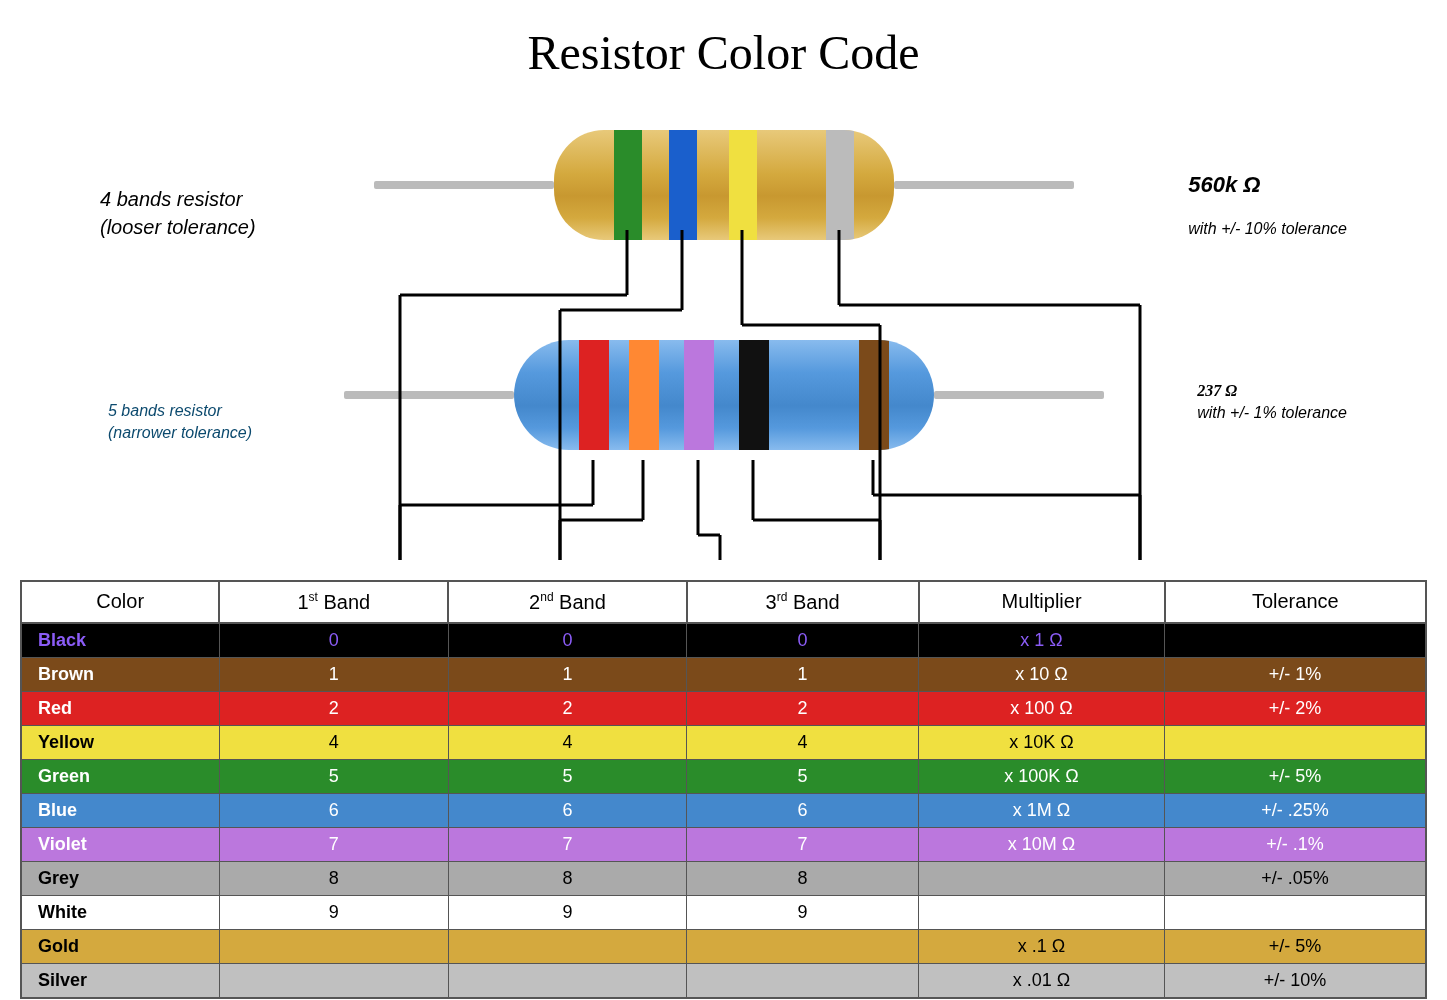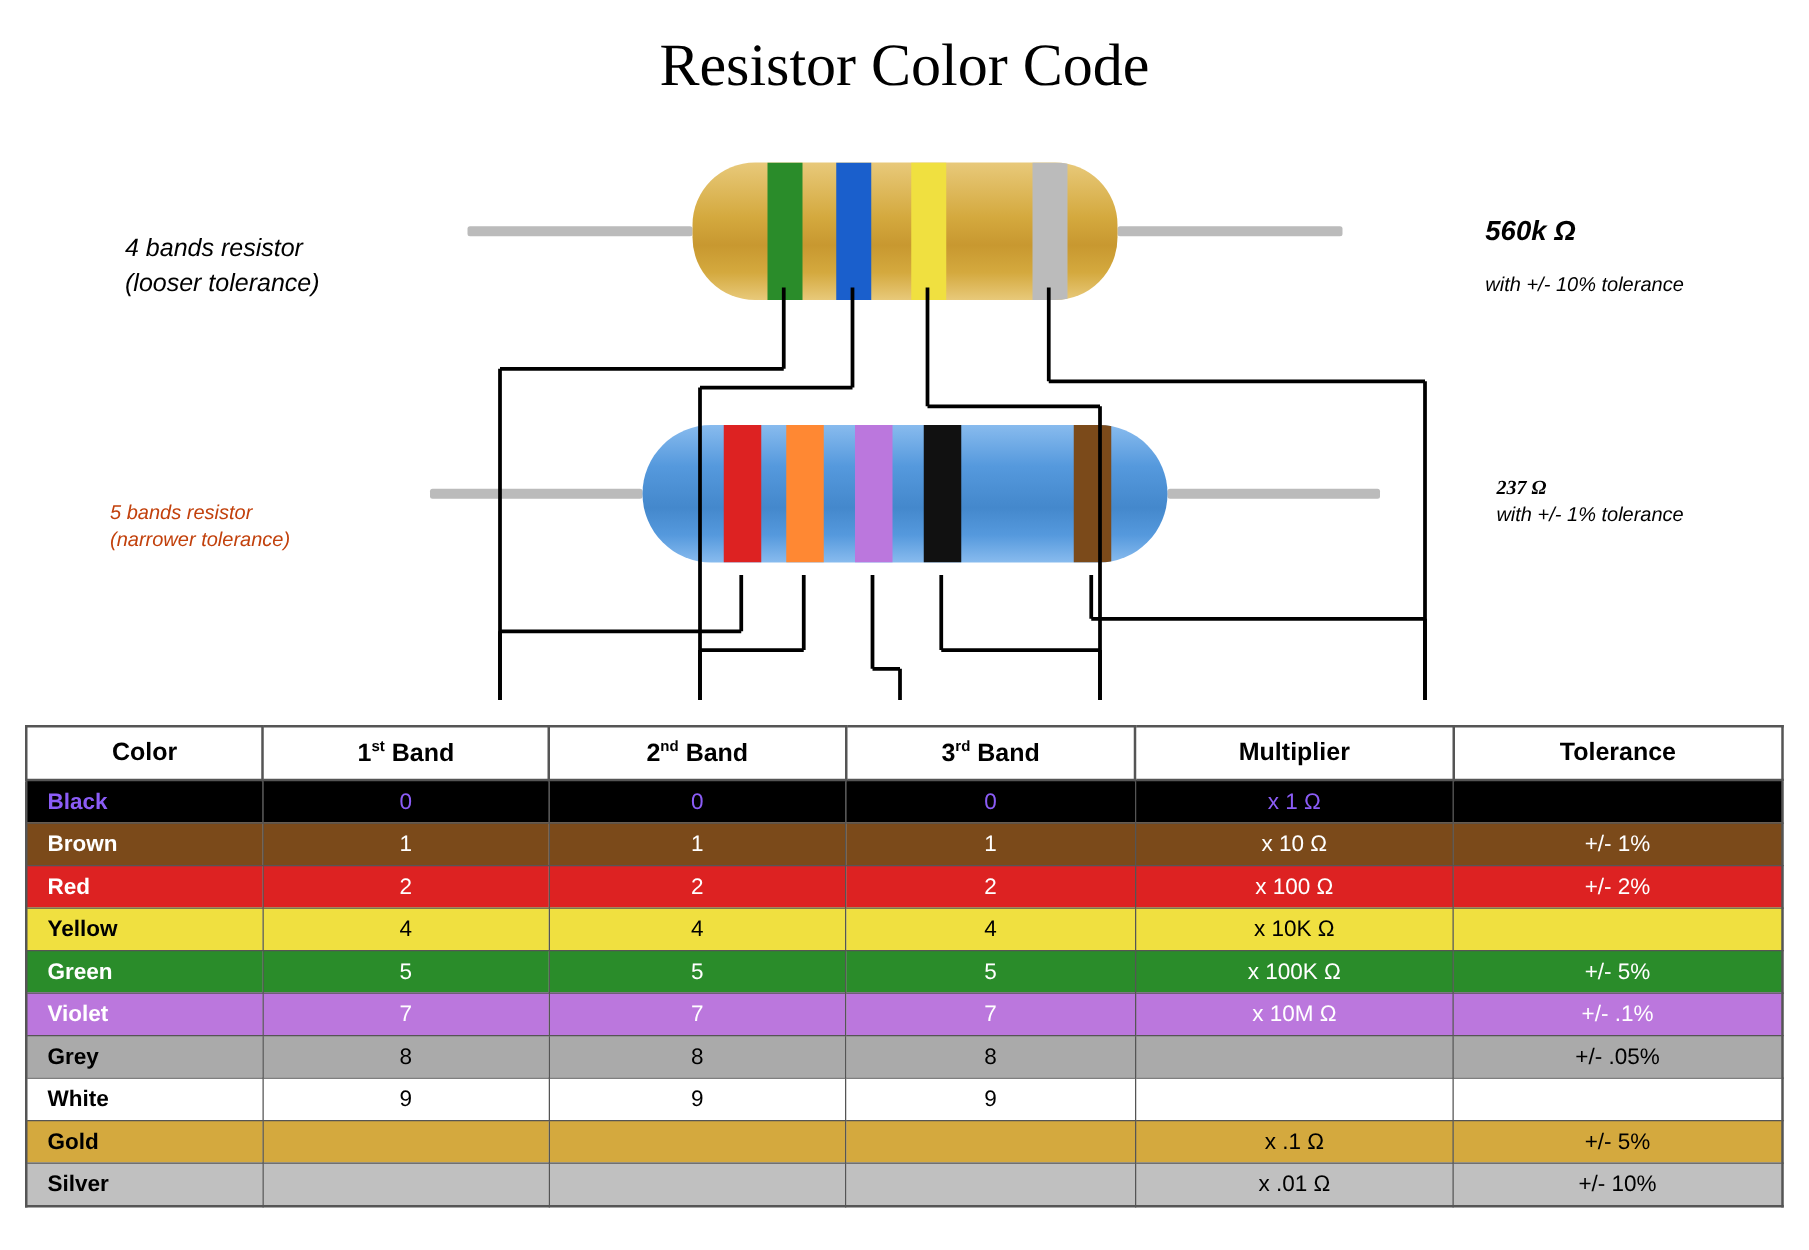--- a/index.html
+++ b/index.html
@@ -107,24 +107,24 @@
       top: 85px;
       left: 80px;
       font-size: 20px;
       font-style: italic;
       color: #000;
       line-height: 1.4;
     }
     .label-5band {
       position: absolute;
       top: 300px;
-      left: 68px;
+      left: 88px;
       font-size: 16px;
       font-style: italic;
-      color: #c2410c;
+      color: #0c4a6e;
       line-height: 1.4;
     }
     
     .label-4band-value {
       position: absolute;
       top: 70px;
       right: 80px;
       font-size: 20px;
       font-weight: bold;
       font-style: italic;
@@ -158,21 +158,21 @@
       border-collapse: collapse;
       border: 2px solid #555;
       font-size: 18px;
     }
     .color-table th {
       background: #fff;
       border: 2px solid #555;
       padding: 8px 12px;
       text-align: center;
       font-size: 20px;
-      font-weight: bold;
+      font-weight: normal;
     }
     .color-table td {
       border: 1px solid #555;
       padding: 6px 12px;
       text-align: center;
     }
     .color-table tr td:first-child {
       text-align: left;
       padding-left: 16px;
       font-weight: bold;
@@ -330,20 +330,28 @@
           <td></td>
         </tr>
         <tr class="row-green">
           <td>Green</td>
           <td>5</td>
           <td>5</td>
           <td>5</td>
           <td>x 100K Ω</td>
           <td>+/-  5%</td>
         </tr>
+        <tr class="row-blue">
+          <td>Blue</td>
+          <td>6</td>
+          <td>6</td>
+          <td>6</td>
+          <td>x 1M Ω</td>
+          <td>+/-  .25%</td>
+        </tr>
         <tr class="row-violet">
           <td>Violet</td>
           <td>7</td>
           <td>7</td>
           <td>7</td>
           <td>x 10M Ω</td>
           <td>+/-  .1%</td>
         </tr>
         <tr class="row-grey">
           <td>Grey</td>

